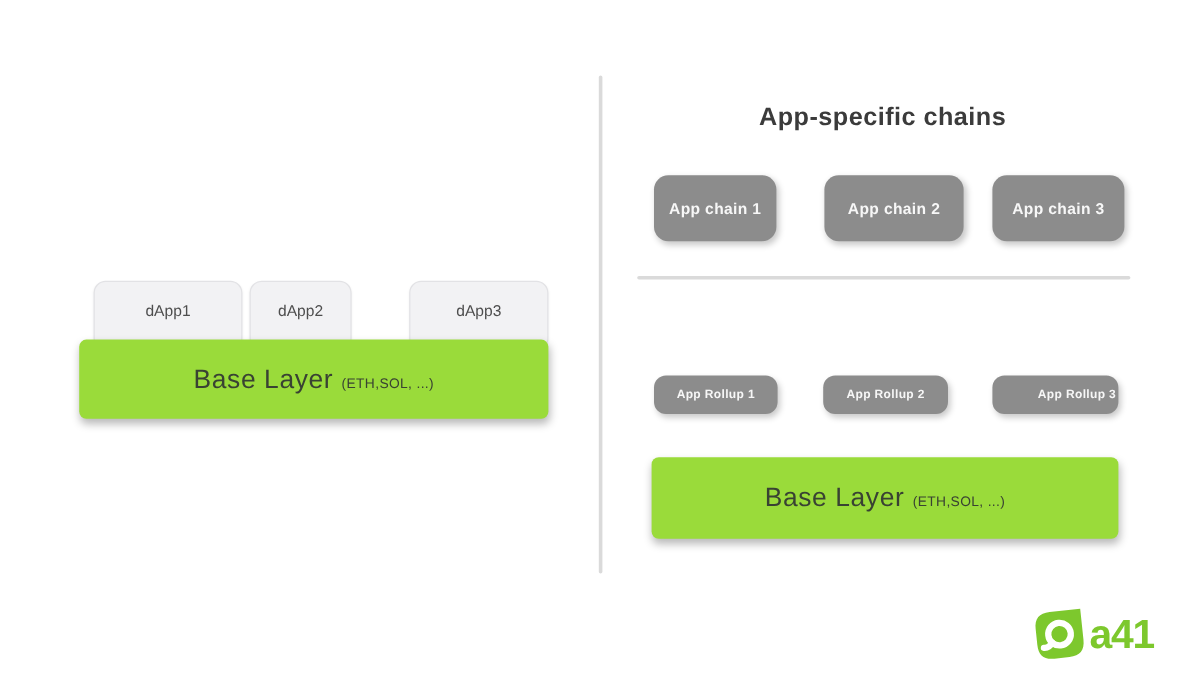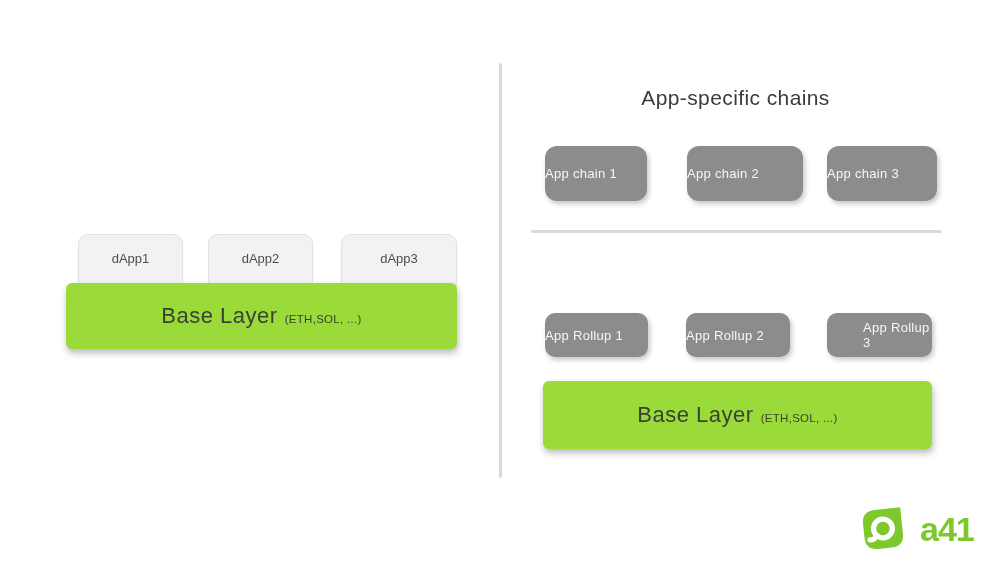--- a/index.html
+++ b/index.html
@@ -8,21 +8,21 @@
     font-family: "Liberation Sans", sans-serif;
     width: 1000px; height: 563px;
     position: relative; overflow: hidden;
     color: #3b3b3b;
   }
   .stage { position: absolute; inset: 0; width: 1000px; height: 563px; }
 
   .section-title {
     position: absolute;
     font-size: 21px;
-    font-weight: 400;
+    font-weight: 700;
     letter-spacing: 0.4px;
     color: #3b3b3b;
     text-align: center;
     white-space: nowrap;
   }
   #left-title  { left: 60px;  top: 176px; width: 405px; }
   #chains-title { left: 528px; top: 86px;  width: 415px; }
   #rollups-title{ left: 528px; top: 260px; width: 415px; }
 
   .dapp-tab {
@@ -30,22 +30,22 @@
     top: 234px; height: 58px;
     background: #f2f2f4;
     border: 1px solid #e2e2e5;
     border-radius: 10px;
     display: flex; align-items: center; justify-content: center;
     font-size: 13px; color: #4e4e4e;
     padding-bottom: 10px;
     box-shadow: 0 1px 2px rgba(0,0,0,0.06);
     z-index: 1;
   }
-  #dapp-tab-1 { left: 78px;  width: 105px; }
-  #dapp-tab-2 { left: 208px; width: 105px; }
+  #dapp-tab-1 { left: 78px;  width: 124px; }
+  #dapp-tab-2 { left: 208px; width: 85px; }
   #dapp-tab-3 { left: 341px; width: 116px; }
 
   .base-layer {
     position: absolute;
     background: #9adb3a;
     border-radius: 6px;
     display: flex; align-items: baseline; justify-content: center;
     gap: 7px;
     box-shadow: 1px 4px 7px rgba(0,0,0,0.28);
     z-index: 2;
@@ -73,40 +73,41 @@
     position: absolute;
     left: 531px; top: 230px;
     width: 411px; height: 3px;
     background: #dadada; border-radius: 2px;
   }
 
   .gray-box {
     position: absolute;
     background: #8c8c8c;
     border-radius: 12px;
-    display: flex; align-items: center; justify-content: flex-start;
+    display: flex; align-items: center; justify-content: center;
     color: #f7f7f7;
     font-size: 13px;
     letter-spacing: 0.3px;
     box-shadow: 2px 3px 5px rgba(0,0,0,0.22);
+    font-weight: bold;
   }
   .chain-box { top: 146px; height: 55px; }
   #chain-box-1 { left: 545px; width: 102px; }
   #chain-box-2 { left: 687px; width: 116px; }
   #chain-box-3 { left: 827px; width: 110px; }
 
-  .rollup-box { top: 313px; height: 44px; border-radius: 10px; font-size: 13px; }
+  .rollup-box { top: 313px; height: 32px; border-radius: 10px; font-size: 10px; }
   #rollup-box-1 { left: 545px; width: 103px; }
   #rollup-box-2 { left: 686px; width: 104px; }
   #rollup-box-3 { left: 827px; width: 105px; padding-left: 36px; }
 
   .logo {
     position: absolute;
     left: 860px; top: 506px;
-    display: flex; align-items: center; gap: 14px;
+    display: flex; align-items: center; gap: 2px;
   }
   .logo-mark { width: 46px; height: 46px; display: block; }
   .logo-text {
     font-size: 34px;
     font-weight: 700;
     color: #7dc82d;
     letter-spacing: -1px;
     line-height: 46px;
   }
 </style>

